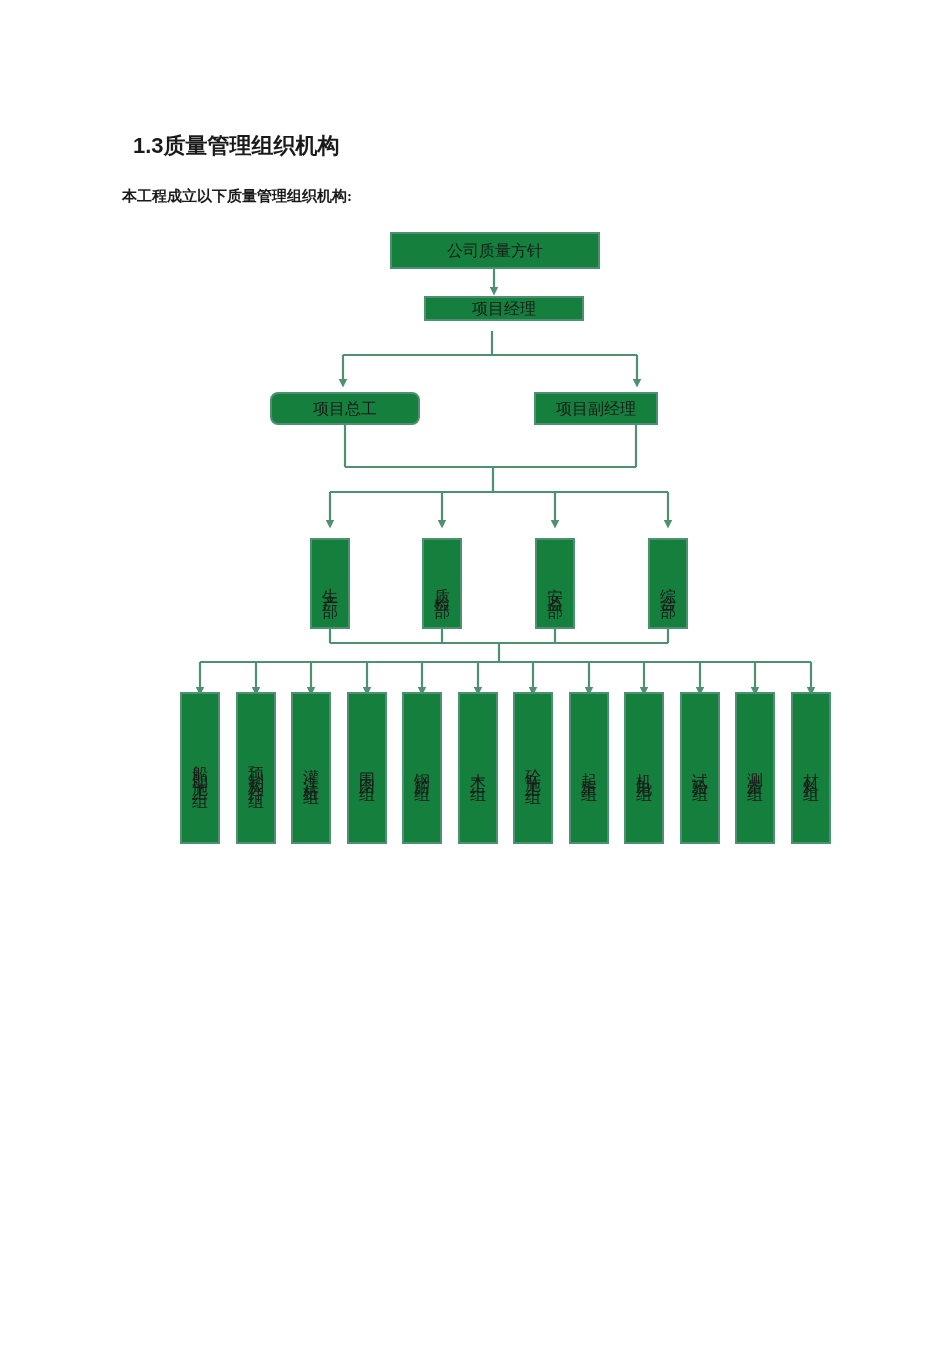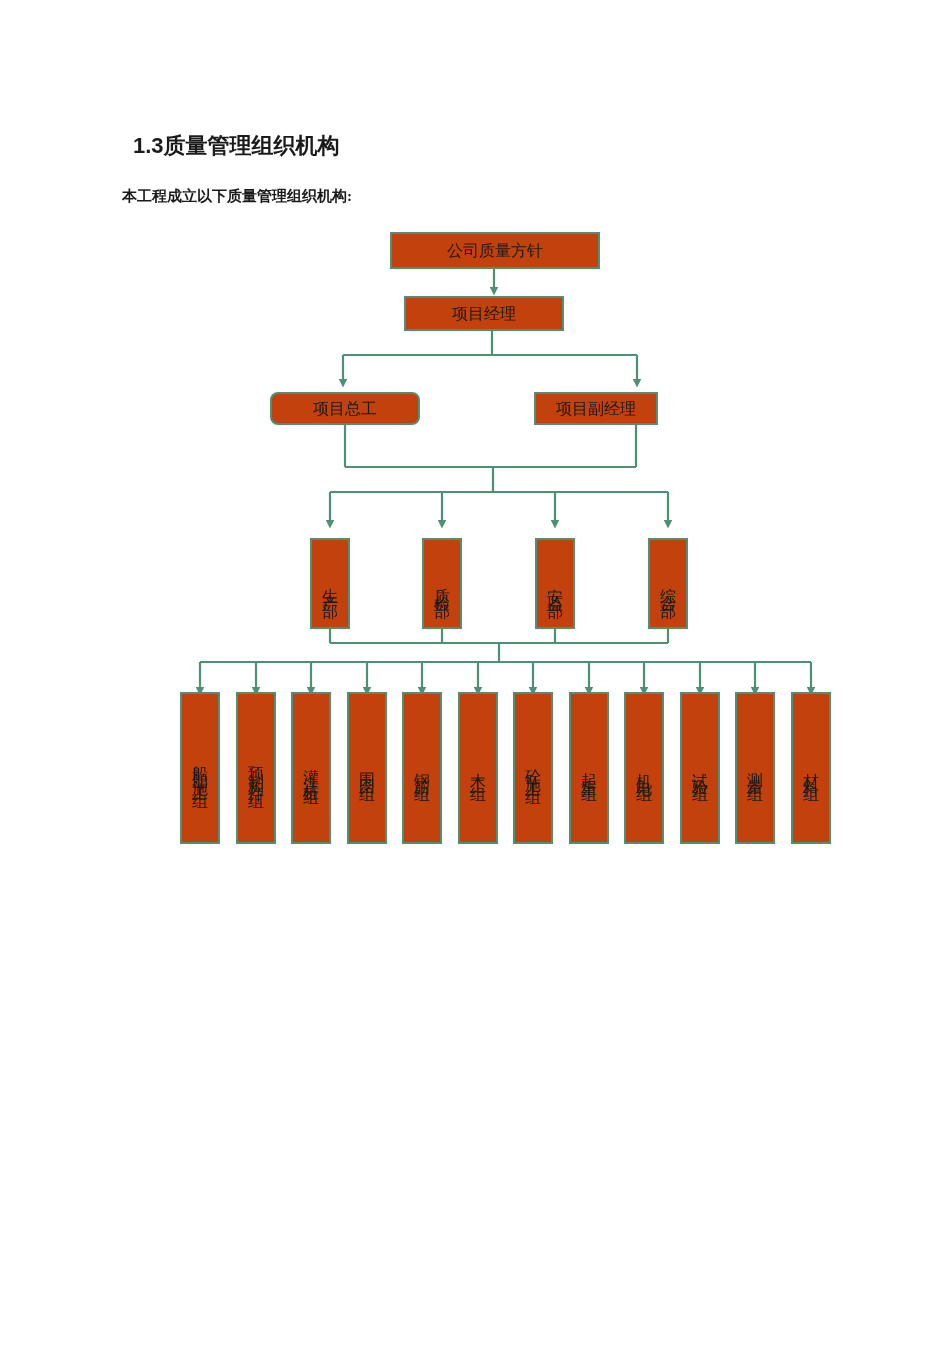--- a/index.html
+++ b/index.html
@@ -54,21 +54,21 @@
     top: 0;
     width: 950px;
     height: 1345px;
   }
 
   
   .node {
     position: absolute;
     box-sizing: border-box;
     border: 2px solid #1d4ed8;
-    background: #c2410c;
+    background: #15803d;
     display: flex;
     align-items: center;
     justify-content: center;
     text-align: left;
     font-size: 16px;
     color: #1a1a1a;
     z-index: 3;
   }
   .node.horiz {
     letter-spacing: 0px;
@@ -144,21 +144,21 @@
       <line x1="700" y1="662" x2="700" y2="688" marker-end="url(#arw)"></line>
       <line x1="755" y1="662" x2="755" y2="688" marker-end="url(#arw)"></line>
       <line x1="811" y1="662" x2="811" y2="688" marker-end="url(#arw)"></line>
     </g>
   </svg>
 
   <div class="node horiz" style="left: 390px; top: 232px; width: 210px; height: 37px; border-color: rgb(78, 145, 114);">
     <span class="lbl">公司质量方针</span>
   </div>
 
-  <div class="node horiz" style="left: 404px; top: 296px; width: 160px; height: 35px; border-color: rgb(78, 145, 114);">
+  <div class="node horiz" style="left: 424px; top: 296px; width: 160px; height: 25px; border-color: rgb(78, 145, 114);">
     <span class="lbl">项目经理</span>
   </div>
 
   <div class="node horiz" style="left: 270px; top: 392px; width: 150px; height: 33px; border-color: rgb(78, 145, 114); border-radius: 8px;">
     <span class="lbl">项目总工</span>
   </div>
   <div class="node horiz" style="left: 534px; top: 392px; width: 124px; height: 33px; border-color: rgb(78, 145, 114);">
     <span class="lbl">项目副经理</span>
   </div>
 

